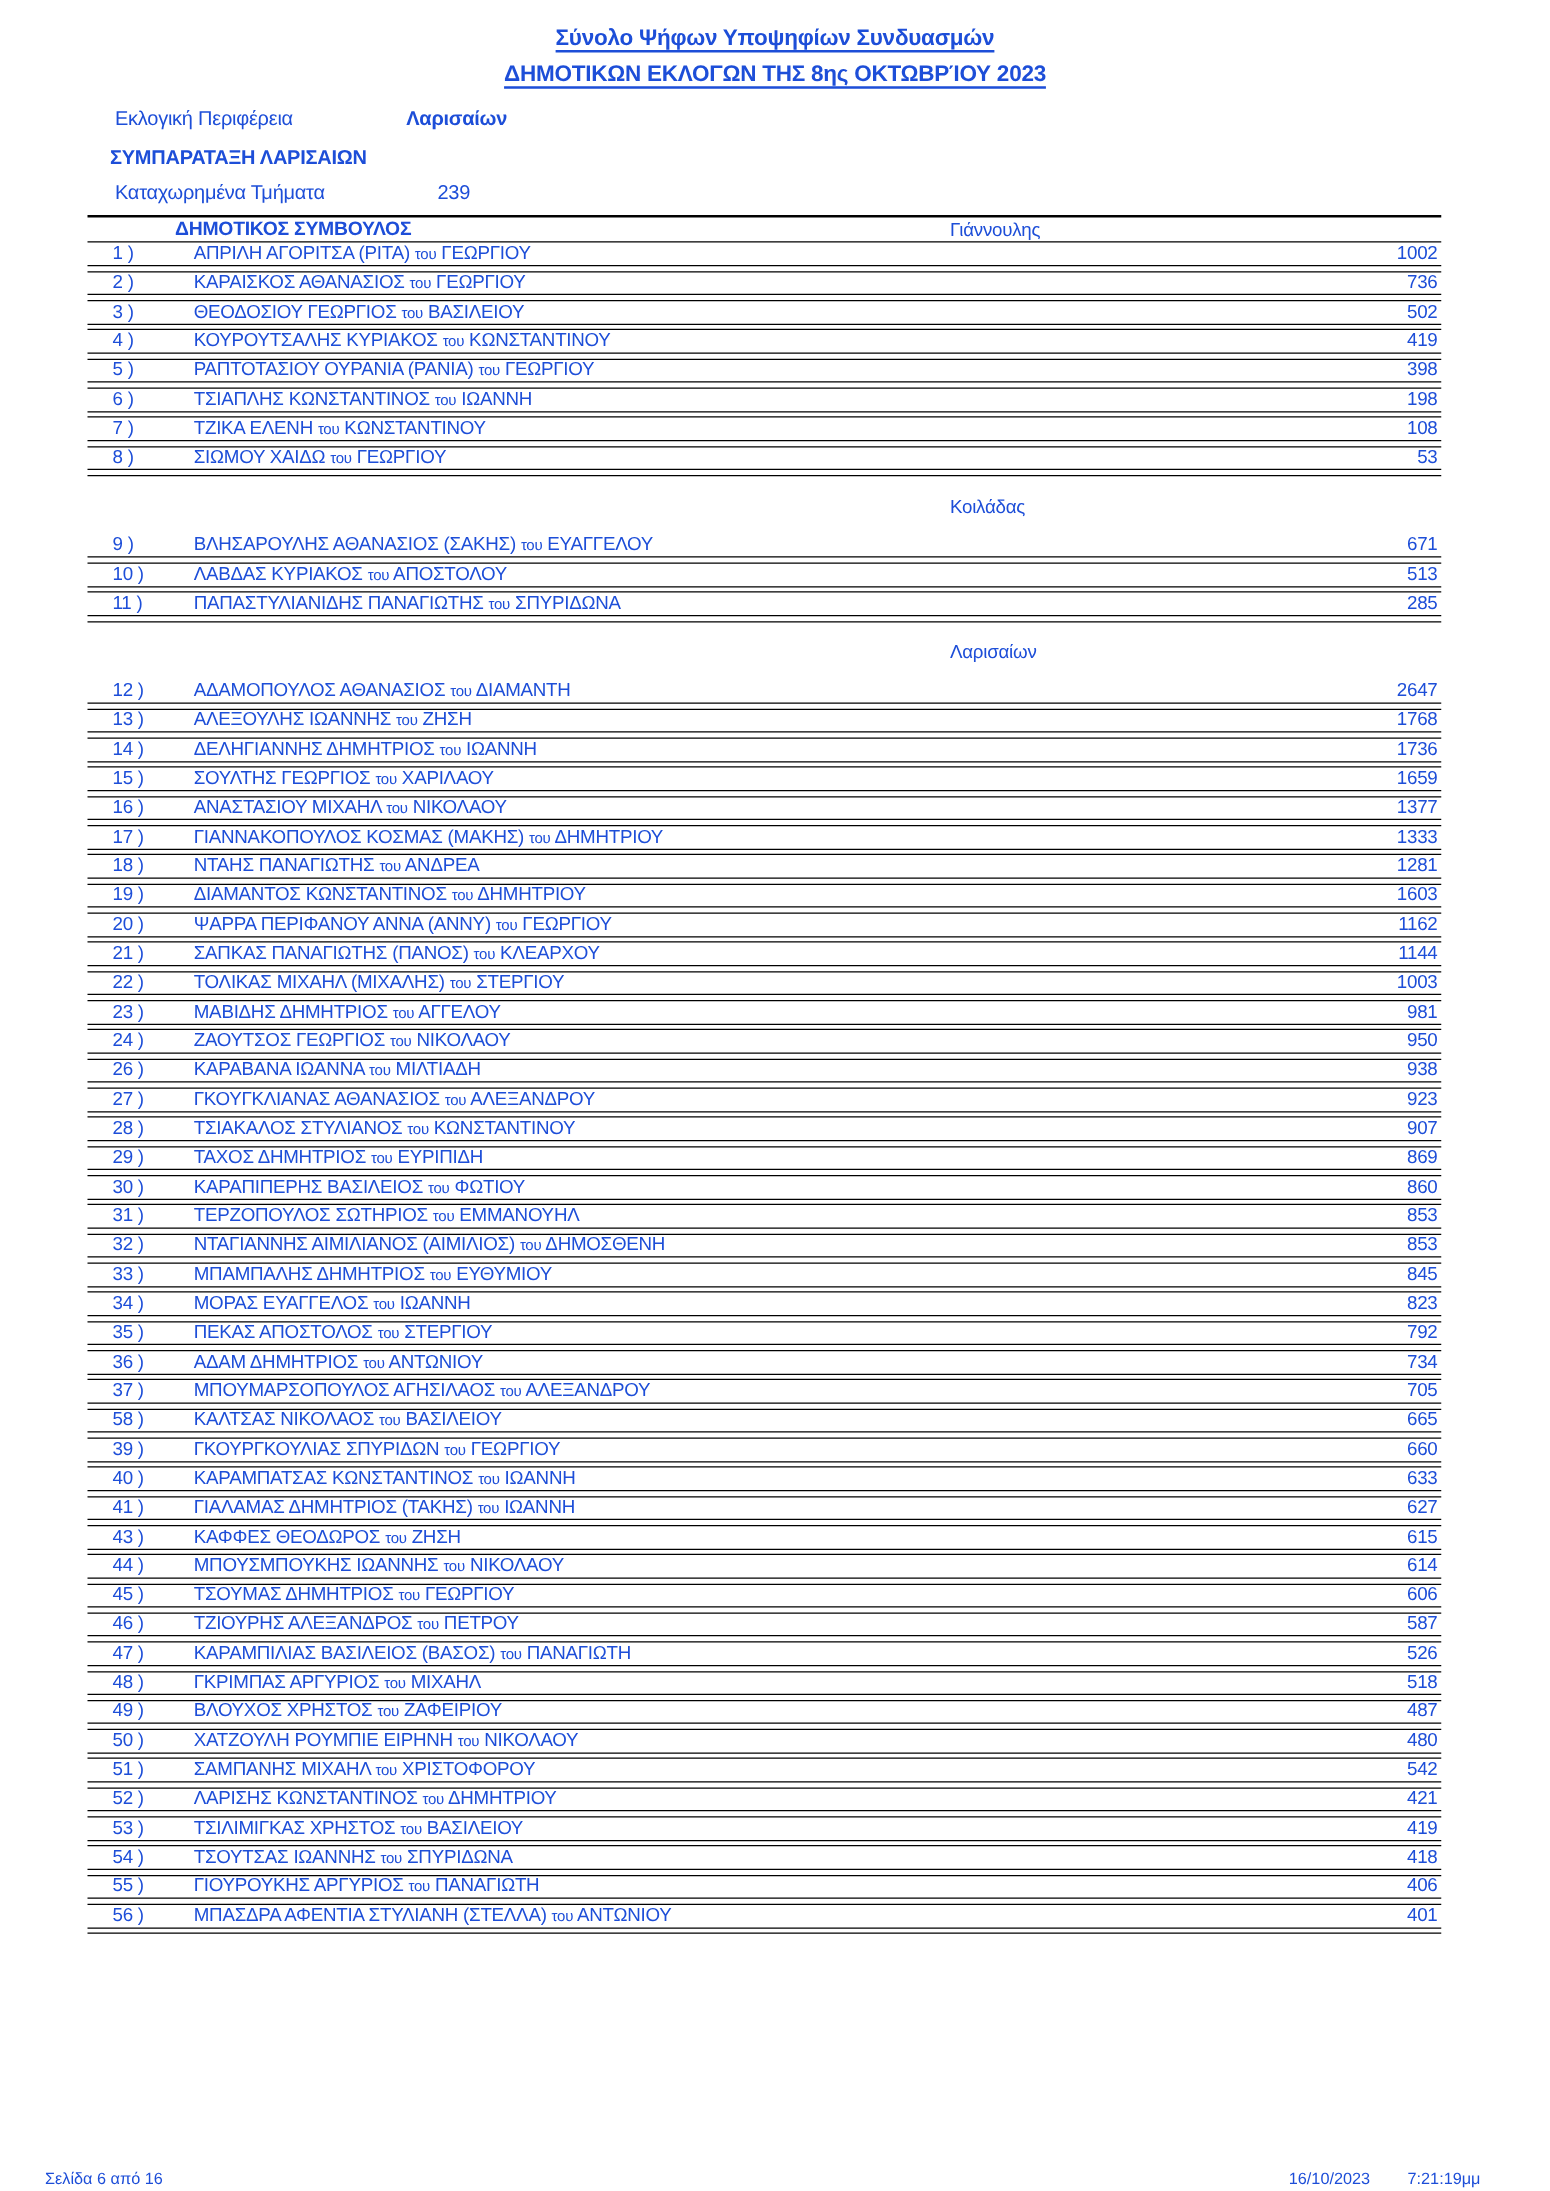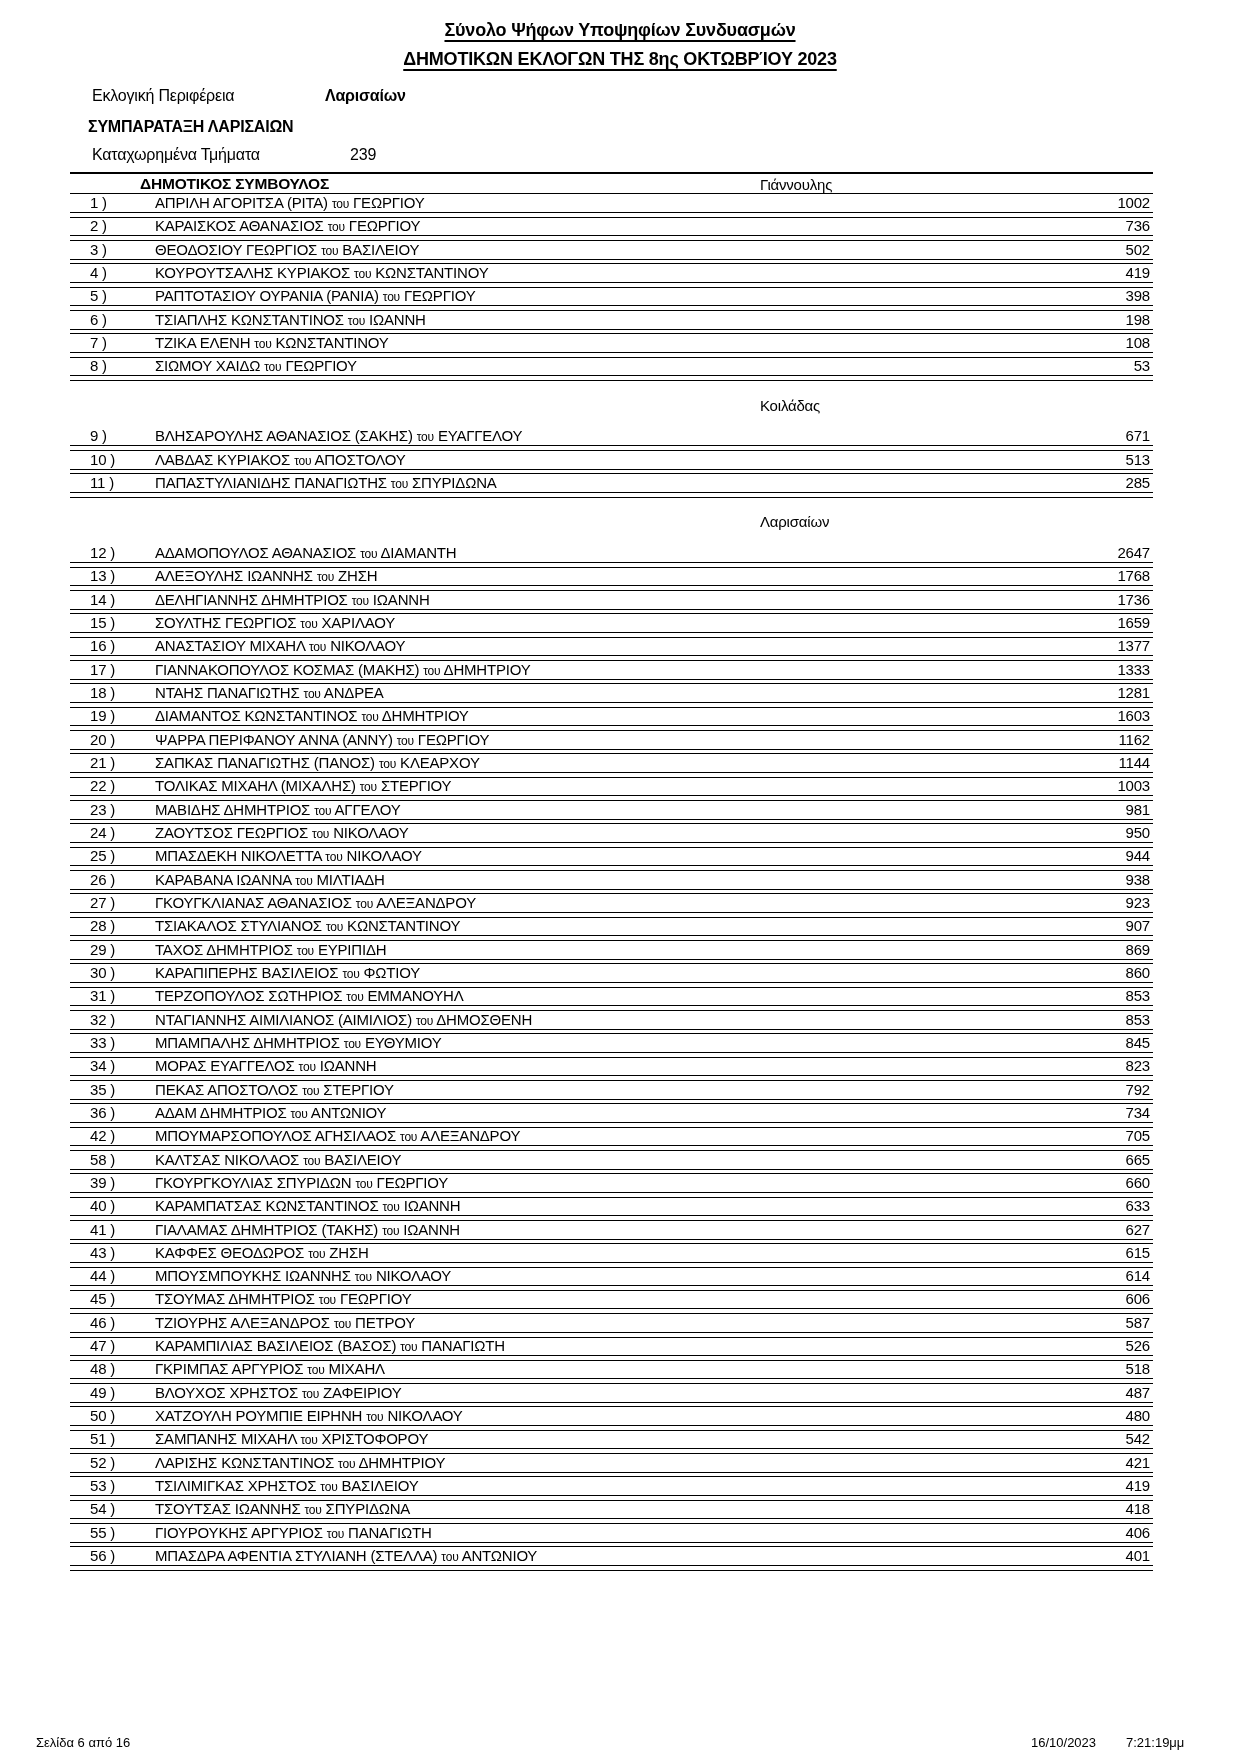--- a/index.html
+++ b/index.html
@@ -1,18 +1,18 @@
 <!DOCTYPE html>
 <html><head>
 <meta charset="utf-8">
 <style>
   html,body { margin:0; padding:0; background:#e8e8e8; }
   .page {
     position:relative; width:1240px; height:1753px; margin:0 auto;
-    background:#ffffff; color:#000000;
+    background:#ffffff; color:#1d4ed8;
     font-family:"Liberation Sans", sans-serif;
     overflow:hidden;
   }
   .u { text-decoration:underline; text-underline-offset:4px; text-decoration-thickness:1.5px; }
   .doc-title {
     position:absolute; top:20px; left:0; width:100%; text-align:center;
     font-size:18px; font-weight:bold; letter-spacing:-0.2px;
   }
   .doc-subtitle {
     position:absolute; top:49px; left:0; width:100%; text-align:center;
@@ -241,27 +241,20 @@
       </div>
       <div class="vrow">
         <div class="cells">
           <span class="num">24 )</span>
           <span class="cname">ΖΑΟΥΤΣΟΣ ΓΕΩΡΓΙΟΣ <span class="tou">του</span> ΝΙΚΟΛΑΟΥ</span>
           <span class="votes">950</span>
         </div>
       </div>
       <div class="vrow">
         <div class="cells">
-          <span class="num">25 )</span>
-          <span class="cname">ΜΠΑΣΔΕΚΗ ΝΙΚΟΛΕΤΤΑ <span class="tou">του</span> ΝΙΚΟΛΑΟΥ</span>
-          <span class="votes">944</span>
-        </div>
-      </div>
-      <div class="vrow">
-        <div class="cells">
           <span class="num">26 )</span>
           <span class="cname">ΚΑΡΑΒΑΝΑ ΙΩΑΝΝΑ <span class="tou">του</span> ΜΙΛΤΙΑΔΗ</span>
           <span class="votes">938</span>
         </div>
       </div>
       <div class="vrow">
         <div class="cells">
           <span class="num">27 )</span>
           <span class="cname">ΓΚΟΥΓΚΛΙΑΝΑΣ ΑΘΑΝΑΣΙΟΣ <span class="tou">του</span> ΑΛΕΞΑΝΔΡΟΥ</span>
           <span class="votes">923</span>
@@ -325,21 +318,21 @@
       </div>
       <div class="vrow">
         <div class="cells">
           <span class="num">36 )</span>
           <span class="cname">ΑΔΑΜ ΔΗΜΗΤΡΙΟΣ <span class="tou">του</span> ΑΝΤΩΝΙΟΥ</span>
           <span class="votes">734</span>
         </div>
       </div>
       <div class="vrow">
         <div class="cells">
-          <span class="num">42 )</span>
+          <span class="num">37 )</span>
           <span class="cname">ΜΠΟΥΜΑΡΣΟΠΟΥΛΟΣ ΑΓΗΣΙΛΑΟΣ <span class="tou">του</span> ΑΛΕΞΑΝΔΡΟΥ</span>
           <span class="votes">705</span>
         </div>
       </div>
       <div class="vrow">
         <div class="cells">
           <span class="num">58 )</span>
           <span class="cname">ΚΑΛΤΣΑΣ ΝΙΚΟΛΑΟΣ <span class="tou">του</span> ΒΑΣΙΛΕΙΟΥ</span>
           <span class="votes">665</span>
         </div>

